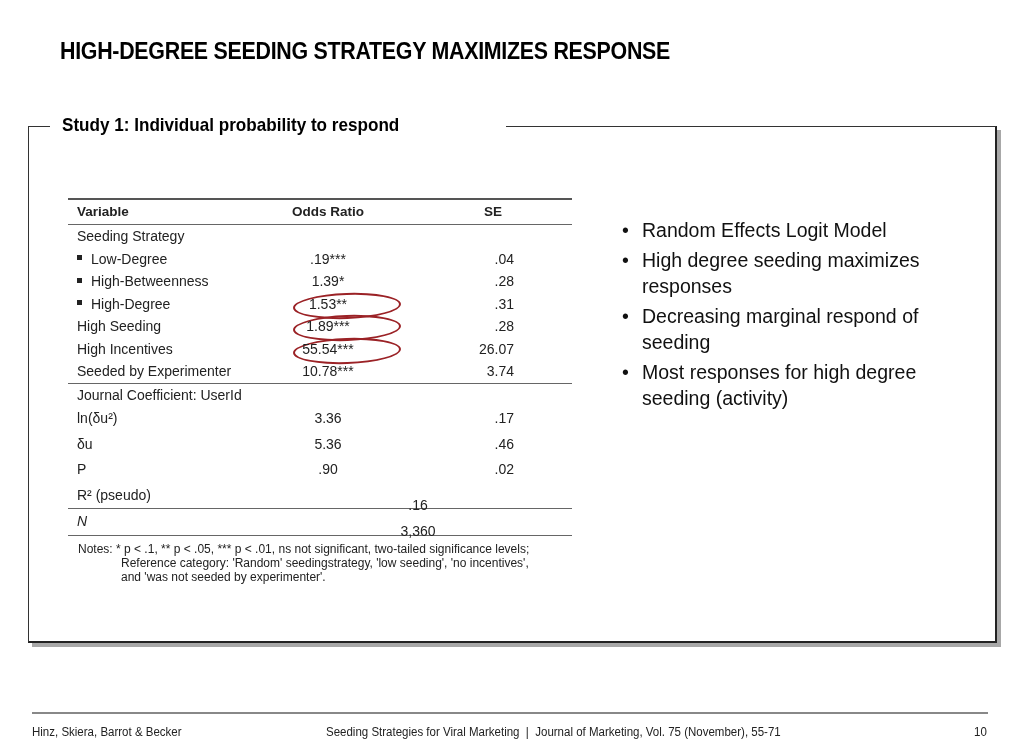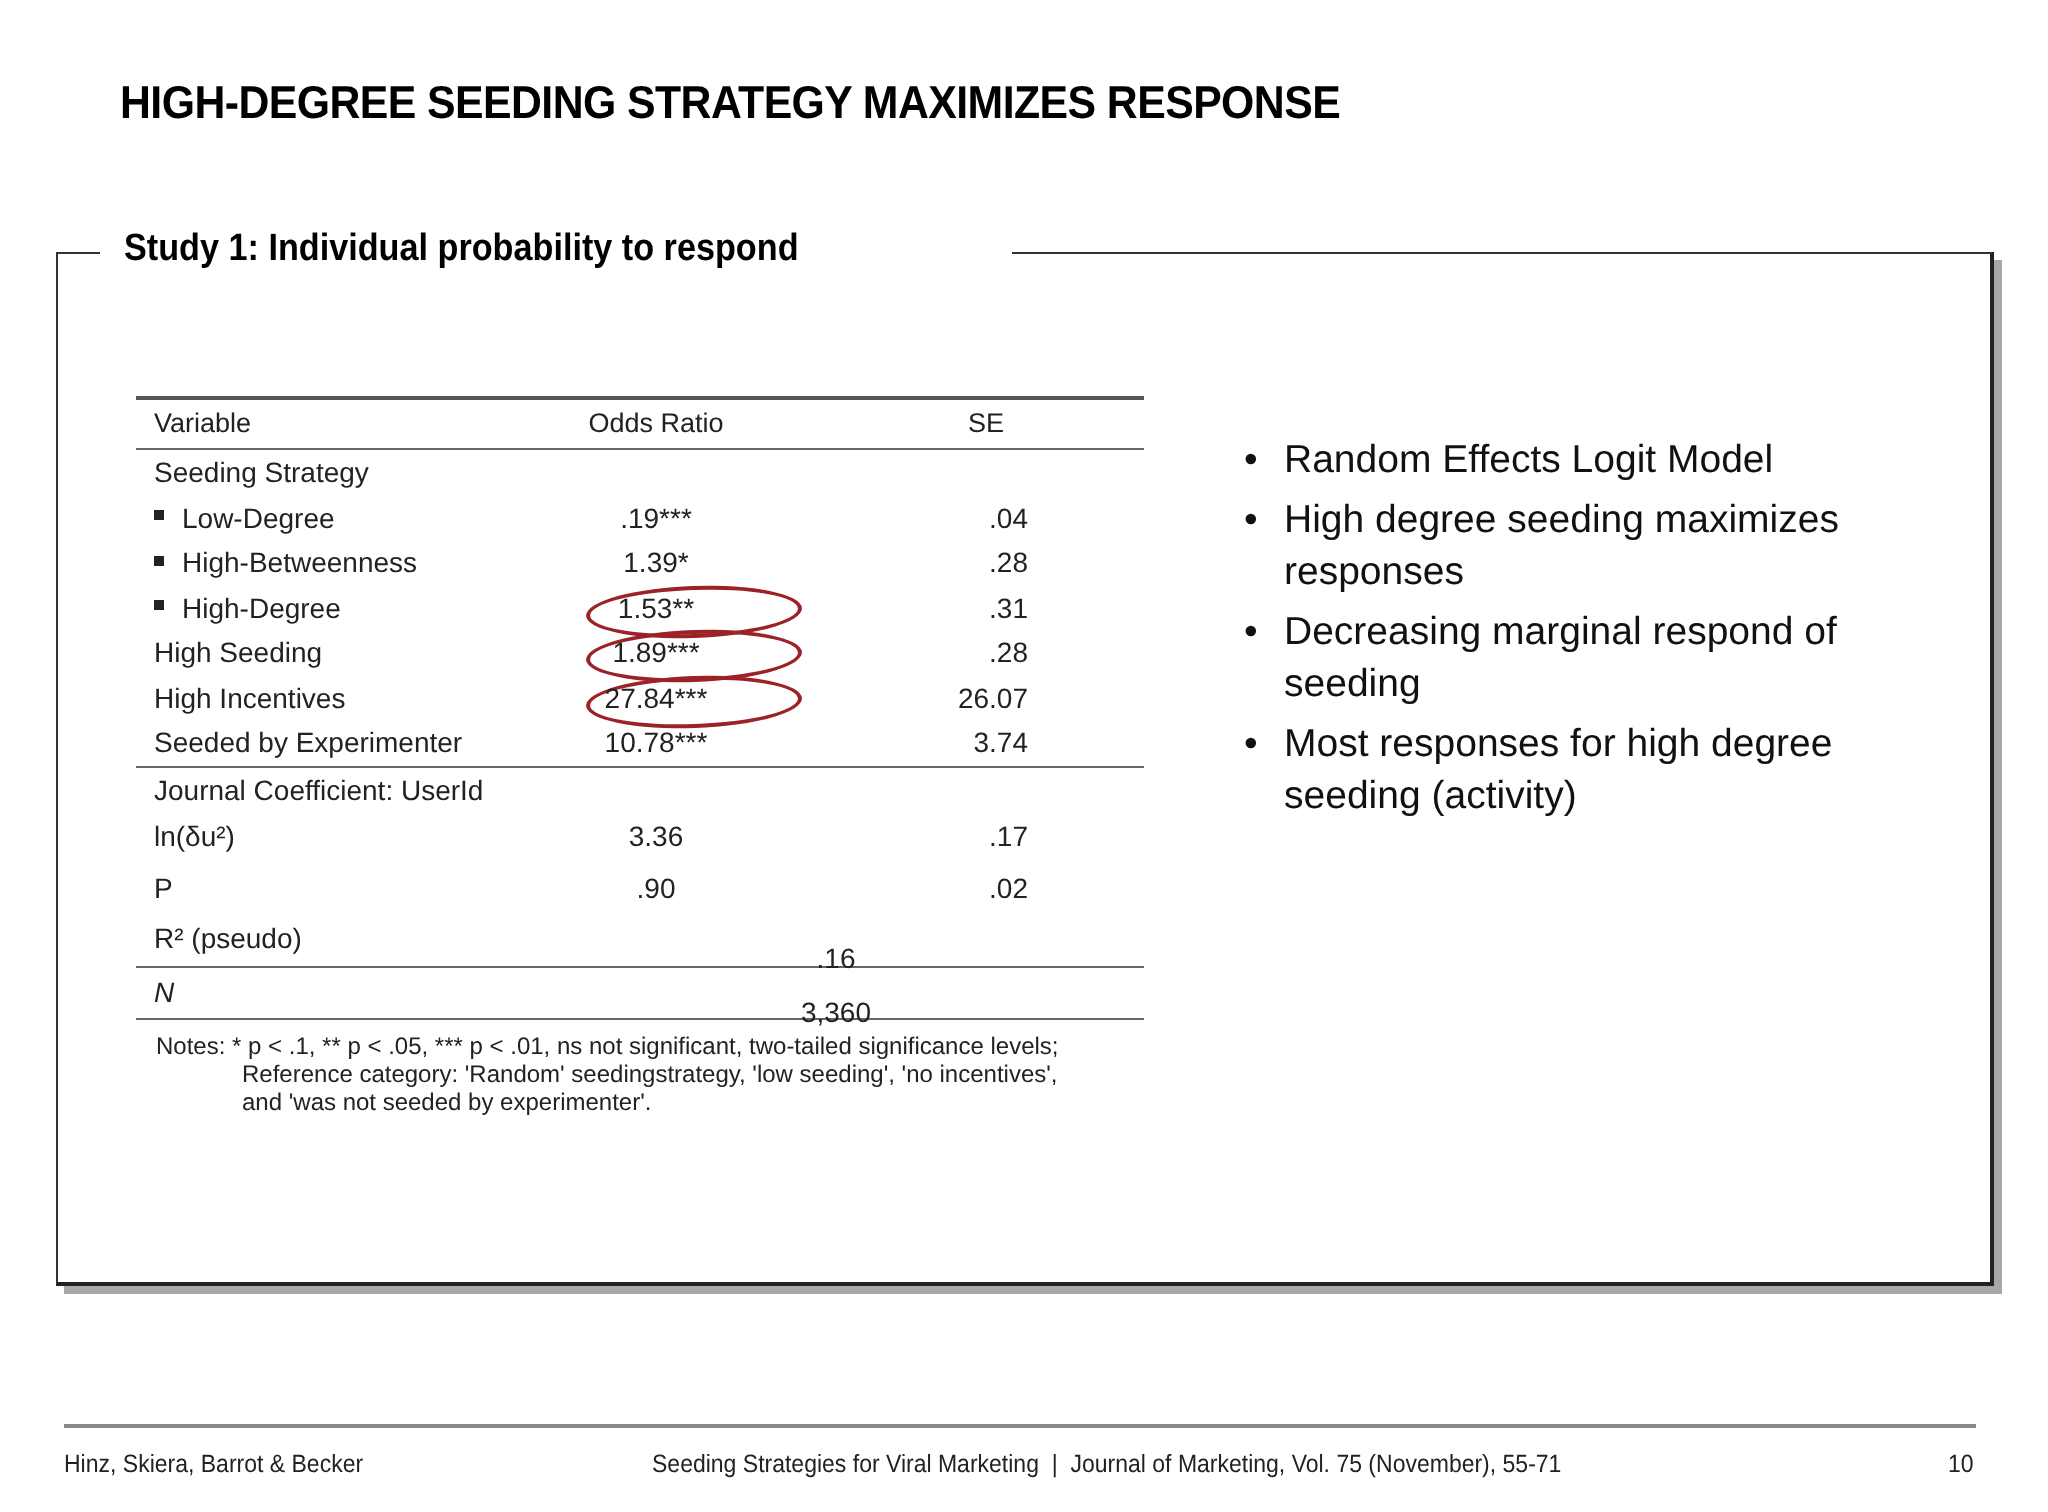--- a/index.html
+++ b/index.html
@@ -10,21 +10,21 @@
            border-left:1.5px solid #333; border-right:2px solid #222; border-bottom:2px solid #222;
            box-shadow: 4px 4px 0 #a8a8a8; }
   .frame-top-left { position:absolute; left:28px; top:126px; width:22px; border-top:1.5px solid #333; }
   .frame-top-right { position:absolute; left:506px; top:126px; width:490px; border-top:1.5px solid #333; }
   .section-label { position:absolute; left:62px; top:114px; font-size:19px; font-weight:bold; transform:scaleX(0.9); transform-origin:left; white-space:nowrap; }
 
   .tbl { position:absolute; left:68px; top:198px; width:504px; font-size:14px; color:#222; }
   .tbl .rule { height:0; border-top:2px solid #555; }
   .tbl .rule.thin { border-top:1.5px solid #666; }
   .tbl .row { position:relative; height:22.5px; line-height:22.5px; }
-  .tbl .hdr { height:24px; line-height:24px; font-weight:normal; font-size:13.5px; }
+  .tbl .hdr { height:24px; line-height:24px; font-weight:bold; font-size:13.5px; }
   .tbl .c1 { position:absolute; left:9px; white-space:nowrap; }
   .tbl .c2 { position:absolute; left:200px; width:120px; text-align:center; white-space:nowrap; }
   .tbl .c3 { position:absolute; right:58px; text-align:right; white-space:nowrap; }
   .tbl .hdr .c3 { right:70px;text-align:center; }
   .tbl .cmid { position:absolute; left:310px; width:80px; text-align:center;margin-top:10px; }
   .tbl .row.tall { height:25.5px; line-height:25.5px; }
   .sq { display:inline-block; width:5px; height:5px; background:#222; margin-right:9px; vertical-align:middle; position:relative; top:-2px; }
   .notes { position:absolute; left:10px; top:0; font-size:12px; line-height:14px; color:#222; width:500px; }
   .notes .indent { padding-left:43px; display:block; }
   .circ { position:absolute; border:2px solid #9b2226; border-radius:50%; height:22px; width:104px; left:225px; transform:rotate(-2deg); }
@@ -76,37 +76,42 @@
   </div>
   <div class="row">
     <span class="circ"></span>
     <span class="c1">High Seeding</span>
     <span class="c2">1.89***</span>
     <span class="c3">.28</span>
   </div>
   <div class="row">
     <span class="circ"></span>
     <span class="c1">High Incentives</span>
-    <span class="c2">27.84***</span>
+    <span class="c2">55.54***</span>
     <span class="c3">26.07</span>
   </div>
   <div class="row">
     <span class="c1">Seeded by Experimenter</span>
     <span class="c2">10.78***</span>
     <span class="c3">3.74</span>
   </div>
   <div class="rule thin"></div>
 
   <div class="row">
     <span class="c1">Journal Coefficient: UserId</span>
   </div>
   <div class="row tall">
     <span class="c1">ln(δu²)</span>
     <span class="c2">3.36</span>
     <span class="c3">.17</span>
+  </div>
+  <div class="row tall">
+    <span class="c1">δu</span>
+    <span class="c2">5.36</span>
+    <span class="c3">.46</span>
   </div>
   <div class="row tall">
     <span class="c1">P</span>
     <span class="c2">.90</span>
     <span class="c3">.02</span>
   </div>
   <div class="row tall">
     <span class="c1">R² (pseudo)</span>
     <span class="cmid">.16</span>
   </div>

